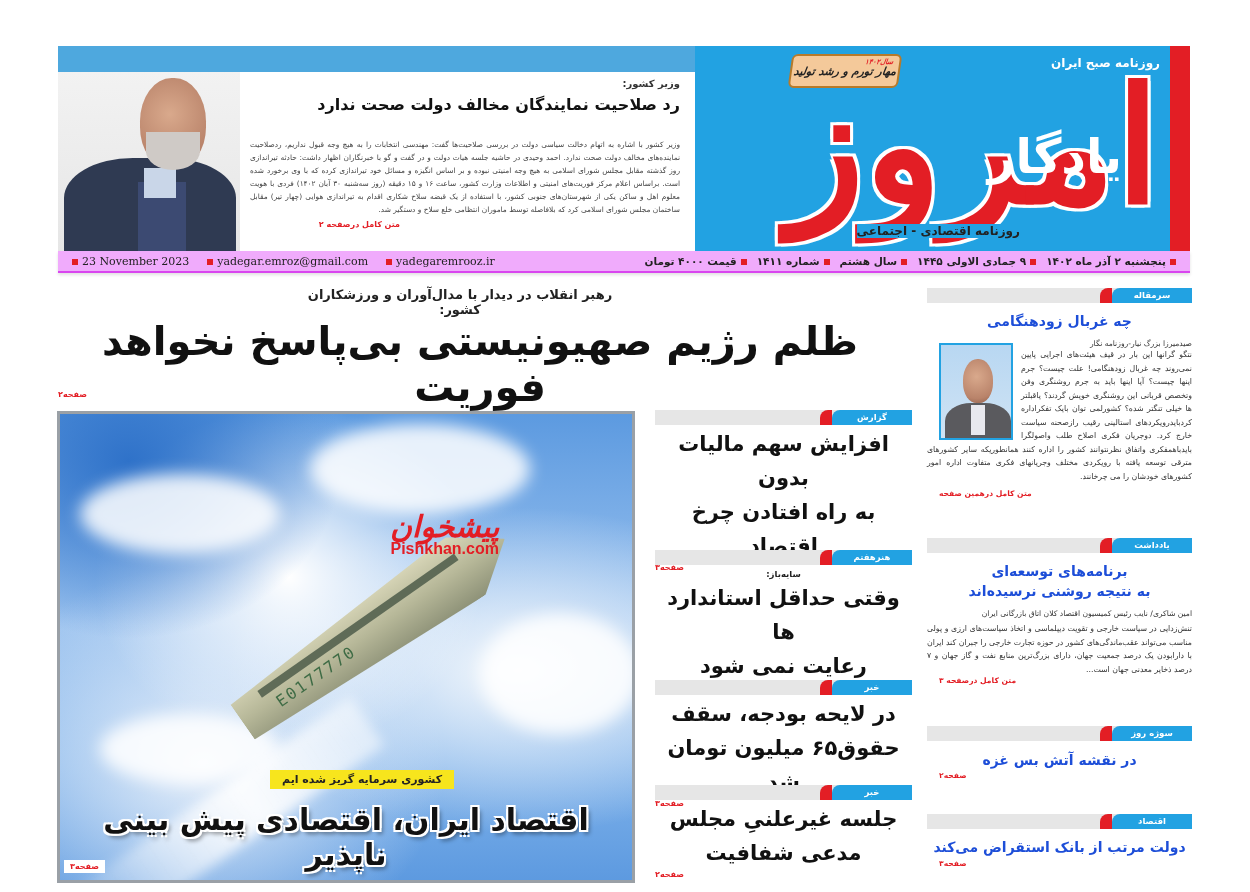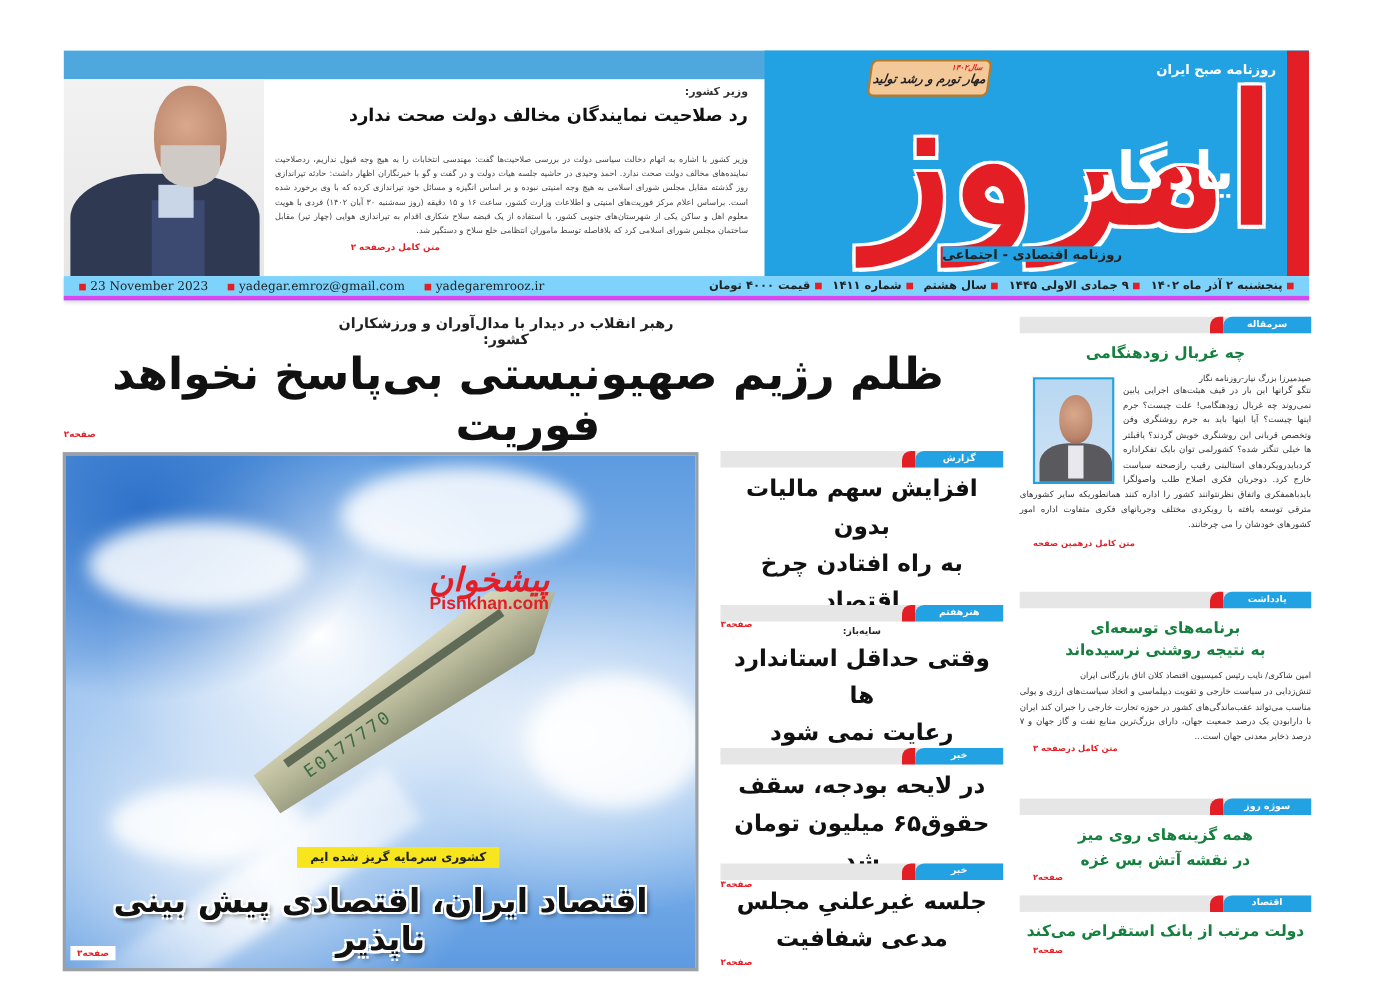--- a/index.html
+++ b/index.html
@@ -27,21 +27,21 @@
   .person .suit { position: absolute; border-radius: 40% 40% 0 0; background: #2f3a52; }
   .person .sweater { position: absolute; background: #3c4a72; }
   .person .shirt { position: absolute; background: #c9d6e8; }
 
   #lead-story { position: absolute; left: 192px; top: 32px; width: 430px; height: 170px; }
   #lead-kicker { font-size: 10px; font-weight: bold; color: #333; text-align: right; }
   #lead-title { font-size: 16px; font-weight: bold; color: #111; text-align: right; margin-top: 6px; }
   #lead-body { font-size: 7.4px; line-height: 13px; color: #444; text-align: justify; margin-top: 24px; }
   #lead-more { font-size: 8px; color: #e31e25; font-weight: bold; margin-top: 4px; text-align: right; padding-right: 280px; }
 
-  #info-bar { position: absolute; left: 58px; top: 251px; width: 1132px; height: 22px; background: #7dd3fc; border-bottom: 4px solid #d946ef; box-shadow: 0 2px 3px rgba(0,0,0,0.12); font-size: 10.5px; display: flex; align-items: center; }
+  #info-bar { position: absolute; left: 58px; top: 251px; width: 1132px; height: 22px; background: #f0abfc; border-bottom: 2px solid #d946ef; box-shadow: 0 2px 3px rgba(0,0,0,0.12); font-size: 10.5px; display: flex; align-items: center; }
   #info-bar .left { position: absolute; left: 10px; display: flex; gap: 14px; font-family: "DejaVu Serif", serif; color: #222; font-size: 11px; }
   #info-bar .right { position: absolute; right: 10px; display: flex; gap: 6px; font-weight: bold; color: #222; }
   .sq { display: inline-block; width: 6px; height: 6px; background: #e31e25; margin: 0 4px; vertical-align: middle; }
 
   
   #main-kicker { position: absolute; left: 290px; top: 287px; width: 340px; text-align: center; font-size: 13px; font-weight: bold; color: #222; }
   #main-headline { position: absolute; left: 60px; top: 318px; width: 840px; text-align: center; font-size: 40px; font-weight: 900; color: #111; letter-spacing: -1px; }
   #main-page { position: absolute; left: 58px; top: 390px; font-size: 8px; color: #e31e25; font-weight: bold; }
 
   
@@ -72,21 +72,21 @@
   
   #mid-col { position: absolute; left: 655px; top: 410px; width: 257px; }
   .mid-story { text-align: center; }
   .mid-story .kick { font-size: 8.5px; font-weight: bold; color: #222; margin-top: 4px; }
   .mid-story .head { font-size: 21px; font-weight: 900; line-height: 34px; color: #111; margin-top: 2px; }
   .mid-story .page { font-size: 8px; color: #e31e25; font-weight: bold; text-align: left; margin-top: 0; margin-bottom: 4px; }
 
   
   #right-col { position: absolute; left: 927px; top: 288px; width: 265px; }
   .r-box { position: relative; }
-  .r-head { text-align: center; font-size: 14px; font-weight: 900; color: #15803d; }
+  .r-head { text-align: center; font-size: 14px; font-weight: 900; color: #1d4ed8; }
   .r-byline { font-size: 7.6px; color: #333; text-align: right; }
   .r-body { font-size: 7.8px; line-height: 13.5px; color: #333; text-align: justify; }
   .r-more { font-size: 7.6px; color: #e31e25; font-weight: bold; text-align: left; padding-left: 12px; }
   #editorial-photo { float: left; width: 74px; height: 97px; margin: 4px 8px 0 12px; border: 2px solid #22a2e2; background: linear-gradient(180deg, #b8d7f2 0%, #cfe3f4 100%); position: relative; overflow: hidden; }
 </style>
 </head>
 <body>
 
 <div id="masthead">
   <div id="top-bar"></div>
@@ -242,21 +242,20 @@
     <div class="r-body">تنش‌زدایی در سیاست خارجی و تقویت دیپلماسی و اتخاذ سیاست‌های ارزی و پولی مناسب می‌تواند عقب‌ماندگی‌های کشور در حوزه تجارت خارجی را جبران کند ایران با دارابودن یک درصد جمعیت جهان، دارای بزرگ‌ترین منابع نفت و گاز جهان و ۷ درصد ذخایر معدنی جهان است...</div>
     <div class="r-more">متن کامل درصفحه ۳</div>
   </div>
 
   <div class="r-box" style="height:88px;">
     <div class="sec-tab">
         <div class="red"></div>
         <div class="blue">سوژه روز</div>
       </div>
     <div class="r-head" style="margin-top:8px;line-height:22px;">
-        <div>همه گزینه‌های روی میز</div>
         <div>در نقشه آتش بس غزه</div>
       </div>
     <div class="r-more">صفحه۲</div>
   </div>
 
   <div class="r-box" style="height:70px;">
     <div class="sec-tab">
         <div class="red"></div>
         <div class="blue">اقتصاد</div>
       </div>

